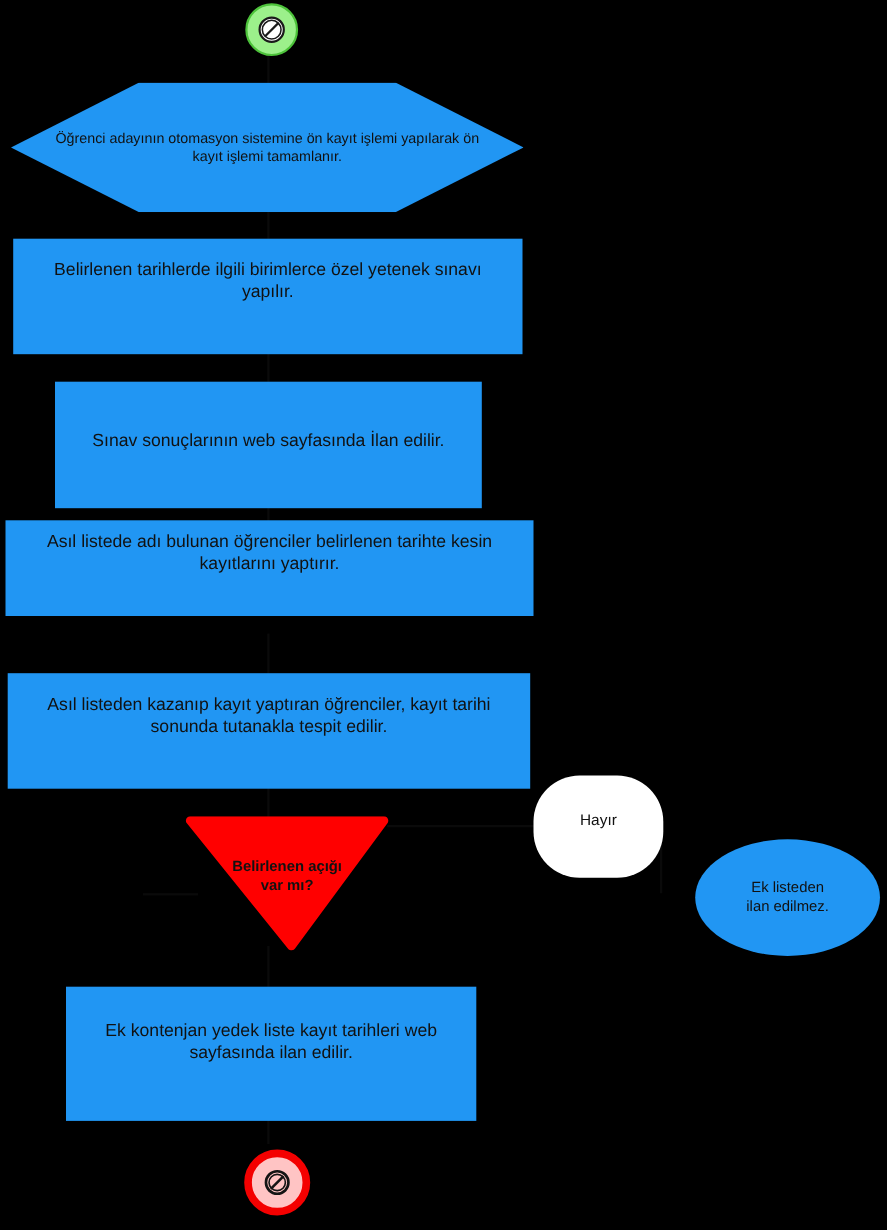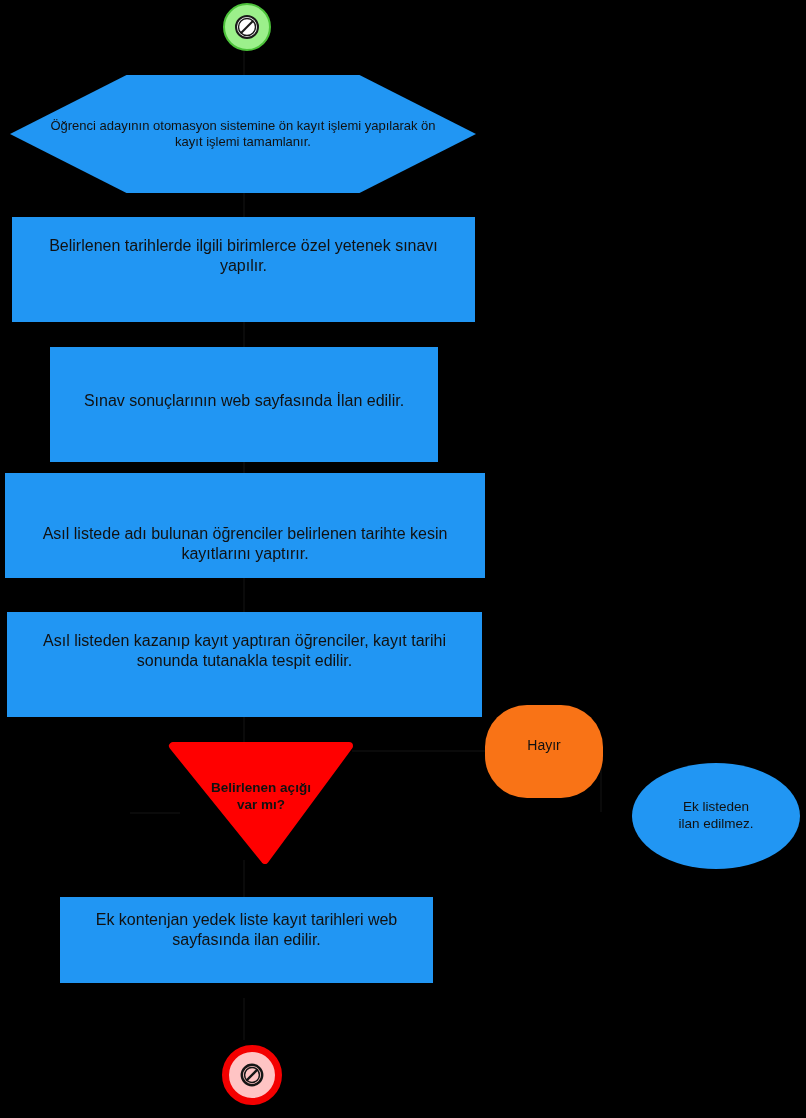--- a/index.html
+++ b/index.html
@@ -58,21 +58,21 @@
     right: 0;
     text-align: center;
     color: #111111;
     font-weight: bold;
     font-size: 13.5px;
     line-height: 1.25;
     white-space: pre-line;
   }
   
   .pill {
-    background: #f97316;
+    background: #ffffff;
     border-radius: 42px;
   }
   .pill .node-text {
     font-size: 14px;
   }
   
   .ellipse {
     background: #2196f3;
     border-radius: 50%;
   }
@@ -134,21 +134,21 @@
   </div>
 
   <div class="node box" style="left:12px; top:217px; width:463px; height:105px;">
     <div class="node-text" style="max-width:440px; transform:translateY(-14px);">Belirlenen tarihlerde ilgili birimlerce özel yetenek sınavı yapılır.</div>
   </div>
 
   <div class="node box" style="left:50px; top:347px; width:388px; height:115px;">
     <div class="node-text" style="max-width:370px; transform:translateY(-4px);">Sınav sonuçlarının web sayfasında İlan edilir.</div>
   </div>
 
-  <div class="node box" style="left:5px; top:473px; width:480px; height:105px;align-items:flex-end;">
+  <div class="node box" style="left:5px; top:473px; width:480px; height:87px;">
     <div class="node-text" style="max-width:450px; transform:translateY(-14px);">Asıl listede adı bulunan öğrenciler belirlenen tarihte kesin kayıtlarını yaptırır.</div>
   </div>
 
   <div class="node box" style="left:7px; top:612px; width:475px; height:105px;">
     <div class="node-text" style="max-width:450px; transform:translateY(-14px);">Asıl listeden kazanıp kayıt yaptıran öğrenciler, kayıt tarihi sonunda tutanakla tespit edilir.</div>
   </div>
 
   <div class="tri-wrap" style="left:165px; top:742px; width:192px; height:122px;">
     <svg width="192" height="122" viewBox="0 0 192 122">
       <path d="M 8 4 L 184 4 L 100 118 Z" fill="#ff0000" stroke="#ff0000" stroke-width="8" stroke-linejoin="round"></path>
@@ -160,21 +160,21 @@
 
   <div class="node pill" style="left:485px; top:705px; width:118px; height:93px;">
     <div class="node-text" style="transform:translateY(-6px);">Hayır</div>
   </div>
 
   <div class="node ellipse" style="left:632px; top:763px; width:168px; height:106px;">
     <div class="node-text" style="max-width:150px;">Ek listeden
 ilan edilmez.</div>
   </div>
 
-  <div class="node box" style="left:60px; top:897px; width:373px; height:86px;">
+  <div class="node box" style="left:60px; top:897px; width:373px; height:122px;">
     <div class="node-text" style="max-width:340px; transform:translateY(-10px);">Ek kontenjan yedek liste kayıt tarihleri web sayfasında ilan edilir.</div>
   </div>
 
   <div class="terminator end" style="left:222px; top:1045px; width:46px; height:46px;">
     <svg class="ban" width="26" height="26" viewBox="0 0 28 28">
       <circle cx="14" cy="14" r="11" fill="#ffc4c4" stroke="#151515" stroke-width="2.6"></circle>
       <circle cx="14" cy="14" r="8" fill="none" stroke="#151515" stroke-width="1.6"></circle>
       <line x1="7.8" y1="20.2" x2="20.2" y2="7.8" stroke="#151515" stroke-width="2.6"></line>
     </svg>
   </div>

